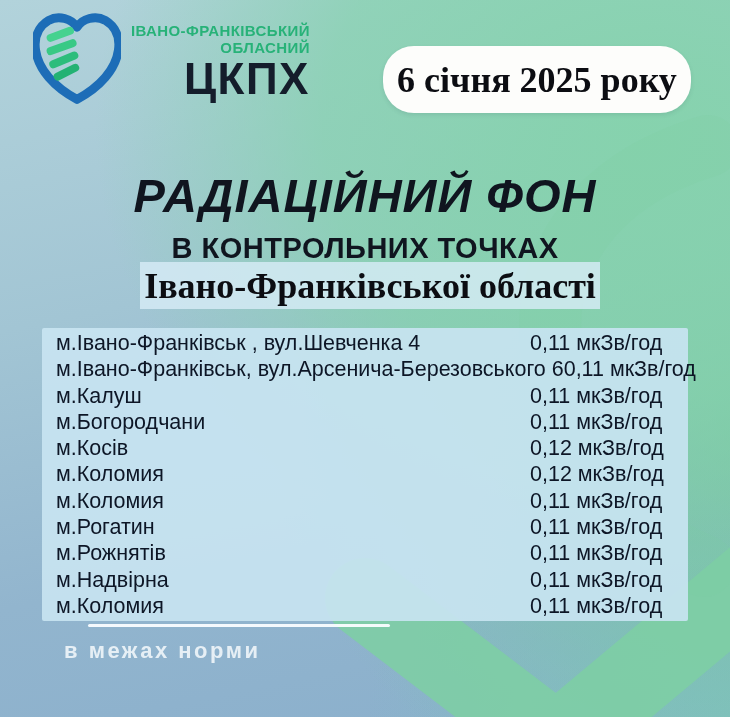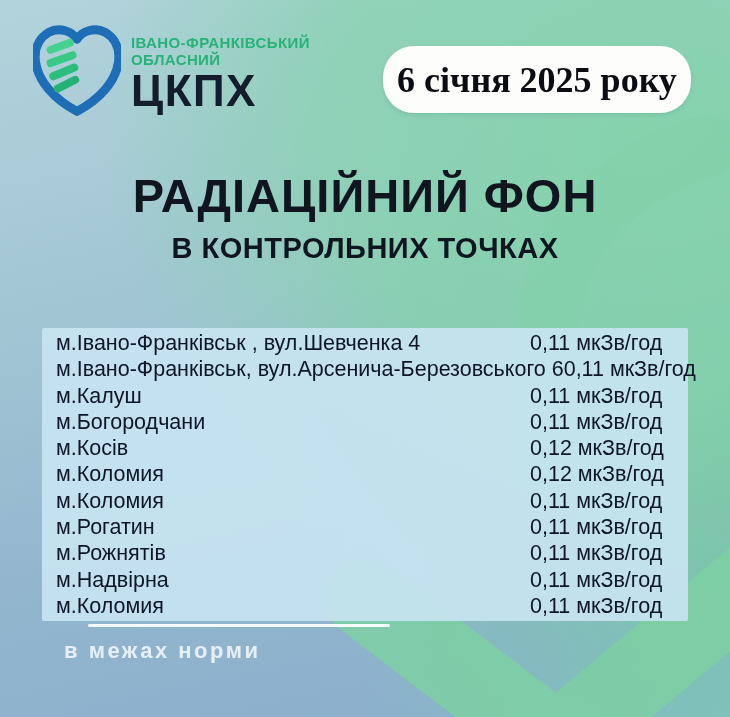--- a/index.html
+++ b/index.html
@@ -7,35 +7,35 @@
     position:relative;width:730px;height:717px;overflow:hidden;
     font-family:"Liberation Sans",sans-serif;
     background:
       radial-gradient(760px 640px at 88% 18%, rgba(133,211,172,0.95) 0%, rgba(133,211,172,0.72) 42%, rgba(133,211,172,0) 72%),
       radial-gradient(700px 580px at 104% 60%, rgba(118,199,158,0.85) 0%, rgba(118,199,158,0) 70%),
       radial-gradient(560px 480px at 101% 101%, rgba(128,194,194,0.85) 0%, rgba(128,194,194,0) 66%),
       linear-gradient(168deg,#b2d3db 0%,#a2c5d4 38%,#92b5ce 70%,#8aafcc 100%);
   }
   .watermark{position:absolute;left:0;top:0;pointer-events:none;}
   
-  .logo-wrap{position:absolute;left:33px;top:24px;display:flex;}
+  .logo-wrap{position:absolute;left:33px;top:12px;display:flex;text-align:right;}
   .logo-svg{width:88px;height:94px;}
   .logo-text{margin-left:10px;padding-top:10px;}
   .org-line{font-size:15px;font-weight:700;color:#27b278;line-height:17px;letter-spacing:.4px;}
   .org-abbr{font-size:44px;font-weight:700;color:#141d2b;line-height:40px;letter-spacing:1.5px;margin-top:3px;}
   
   .date-pill{
     position:absolute;left:383px;top:46px;width:308px;height:67px;border-radius:31px;
     background:#fdfdfb;display:flex;align-items:center;justify-content:center;
     box-shadow:0 2px 4px rgba(40,70,80,.12);
   }
   .date-pill span{font-family:"Liberation Serif",serif;font-weight:700;font-size:36px;color:#0c0d12;}
   
   .title1{position:absolute;left:0;top:168px;width:730px;text-align:center;
-    font-size:47px;font-weight:800;color:#10151f;letter-spacing:1px;}
+    font-size:47px;font-weight:800;color:#10151f;letter-spacing:1px;font-style:italic;}
   .title2{position:absolute;left:0;top:232px;width:730px;text-align:center;
     font-size:29px;font-weight:800;color:#10151f;letter-spacing:.5px;}
   .region-box{position:absolute;left:140px;top:262px;width:460px;height:47px;
     background:rgba(215,236,246,.82);display:flex;align-items:center;justify-content:center;}
   .region-box span{font-family:"Liberation Serif",serif;font-weight:700;font-size:36px;color:#0c0d12;}
   
   .panel{position:absolute;left:42px;top:328px;width:646px;height:293px;
     background:rgba(200,228,241,.92);border-radius:2px;
     display:flex;flex-direction:column;justify-content:space-around;
     padding:2px 0;box-sizing:border-box;}
@@ -77,20 +77,23 @@
       <div class="org-abbr">ЦКПХ</div>
     </div>
   </div>
 
   <div class="date-pill">
     <span>6 січня 2025 року</span>
   </div>
 
   <div class="title1">РАДІАЦІЙНИЙ ФОН</div>
   <div class="title2">В КОНТРОЛЬНИХ ТОЧКАХ</div>
+  <div class="region-box">
+    <span>Івано-Франківської області</span>
+  </div>
 
   <div class="panel" id="readings-panel">
       <div class="row">
         <span class="loc">м.Івано-Франківськ , вул.Шевченка 4</span>
         <span class="val">0,11 мкЗв/год</span>
       </div>
       <div class="row">
         <span class="loc">м.Івано-Франківськ, вул.Арсенича-Березовського 6</span>
         <span class="val">0,11 мкЗв/год</span>
       </div>

